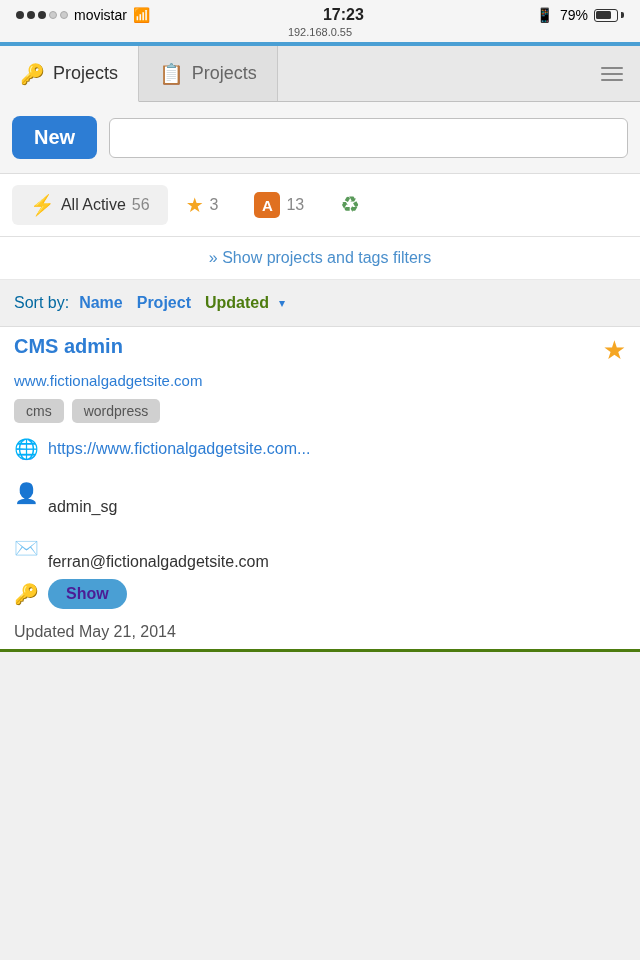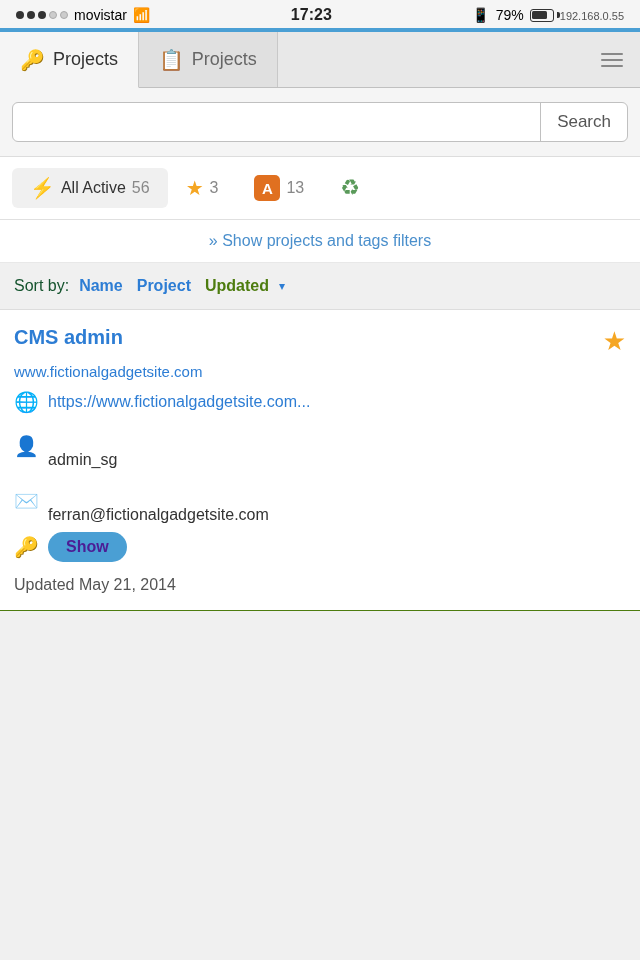--- a/index.html
+++ b/index.html
@@ -9,21 +9,21 @@
       background: #f0f0f0;
       width: 640px;
       min-height: 960px;
       overflow-x: hidden;
     }
 
     
     .status-bar {
       background: #f5f5f5;
       display: flex;
-      flex-direction: row;
+      flex-direction: column;
       align-items: center;
       padding: 6px 16px 4px;
       position: relative;
     }
     .status-bar-top {
       width: 100%;
       display: flex;
       justify-content: space-between;
       align-items: center;
       font-size: 15px;
@@ -262,40 +262,40 @@
     .sort-bar {
       background: #f0f0f0;
       padding: 12px 14px;
       display: flex;
       align-items: center;
       gap: 6px;
       font-size: 16px;
       border-bottom: 1px solid #ddd;
       color: #555;
     }
-    .sort-label { color: #14532d; }
+    .sort-label { color: #0369a1; }
     .sort-option {
       color: #2d7dd4;
       font-weight: bold;
       cursor: pointer;
       padding: 2px 4px;
     }
     .sort-option.selected {
       color: #4d7c0f;
     }
     .sort-arrow {
       color: #2d7dd4;
       font-size: 12px;
     }
 
     
     .entry-card {
       background: white;
-      padding: 16px 14px;
-      border-bottom: 1px solid #4d7c0f;
+      padding: 8px 14px;
+      border-bottom: 3px solid #4d7c0f;
     }
     .entry-header {
       display: flex;
       justify-content: space-between;
       align-items: flex-start;
       margin-bottom: 6px;
     }
     .entry-title {
       font-size: 20px;
       font-weight: bold;
@@ -406,23 +406,23 @@
   <div class="hamburger-btn">
     <div class="hamburger-lines">
       <span></span>
         <span></span>
         <span></span>
     </div>
   </div>
 </div>
 
 <div class="toolbar">
+  <button class="new-btn">New</button>
   <div class="search-container">
     <input class="search-input" type="text" placeholder="" style="">
-    <button class="search-btn">Search</button>
   </div>
 </div>
 
 <div class="filter-bar">
   <div class="filter-item active">
     <span class="filter-icon">⚡</span>
     <span class="filter-label">All Active</span>
     <span class="filter-count">56</span>
   </div>
   <div class="filter-item">
@@ -447,20 +447,24 @@
   <span class="sort-option selected">Updated</span>
   <span class="sort-arrow">▾</span>
 </div>
 
 <div class="entry-card">
   <div class="entry-header">
     <span class="entry-title">CMS admin</span>
     <span class="entry-star">★</span>
   </div>
   <div class="entry-url">www.fictionalgadgetsite.com</div>
+  <div class="tag-row">
+    <span class="tag">cms</span>
+    <span class="tag">wordpress</span>
+  </div>
   <div class="entry-detail">
     <span class="detail-icon">🌐</span>
     <span class="detail-link">https://www.fictionalgadgetsite.com...</span>
   </div>
   <div class="entry-detail">
     <span class="detail-icon">👤</span>
     <span class="detail-text">admin_sg</span>
   </div>
   <div class="entry-detail">
     <span class="detail-icon">✉️</span>

